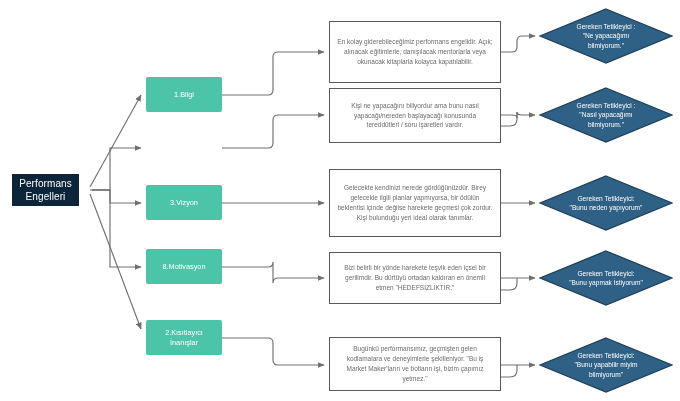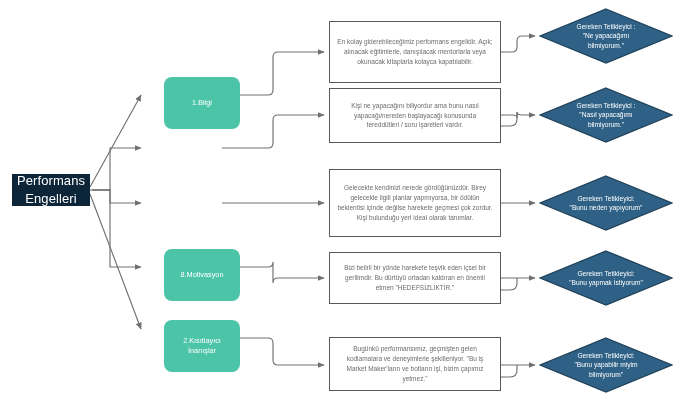--- a/index.html
+++ b/index.html
@@ -10,39 +10,39 @@
     overflow:hidden;
     position:relative;
   }
   #stage{position:absolute;left:0;top:0;width:680px;height:401px;}
 
   svg.wires{position:absolute;left:0;top:0;width:680px;height:401px;pointer-events:none;}
 
   
   .root-node{
     position:absolute;
-    left:12px;top:174px;width:78px;height:32px;
+    left:12px;top:174px;width:67px;height:32px;
     background:#0d2538;
     color:#ffffff;
     display:flex;align-items:center;justify-content:center;
     text-align:center;
-    font-size:13px;line-height:1.35;
+    font-size:10px;line-height:1.35;
     letter-spacing:.1px;
   }
 
   
   .stage-box{
     position:absolute;
-    left:164px;width:76px;height:52px;
+    left:146px;width:76px;height:35px;
     background:#4cc4a8;
     color:#ffffff;
     display:flex;align-items:center;justify-content:center;
     text-align:center;
     font-size:7.3px;line-height:1.35;
-    border-radius:8px;
+    border-radius:2px;
   }
 
   
   .desc-box{
     position:absolute;
     left:329px;width:172px;
     background:#ffffff;
     border:1px solid #58595b;
     color:#6a6b6d;
     box-sizing:border-box;
@@ -122,20 +122,23 @@
   </svg>
 
   <div class="root-node">
     <span style="white-space:pre-line">Performans
 Engelleri</span>
   </div>
 
   <div class="stage-box" style="top:77px">
     <span style="white-space:pre-line">1.Bilgi</span>
   </div>
+  <div class="stage-box" style="top:185px">
+    <span style="white-space:pre-line">3.Vizyon</span>
+  </div>
   <div class="stage-box" style="top:249px">
     <span style="white-space:pre-line">8.Motivasyon</span>
   </div>
   <div class="stage-box" style="top:320px">
     <span style="white-space:pre-line">2.Kısıtlayıcı
 İnanışlar</span>
   </div>
 
   <div class="desc-box" style="top:21px;height:62px">
     <span>En kolay giderebileceğimiz performans engelidir. Açık; alınacak eğitimlerle, danışılacak mentorlarla veya okunacak kitaplarla kolayca kapatılabilir.</span>

